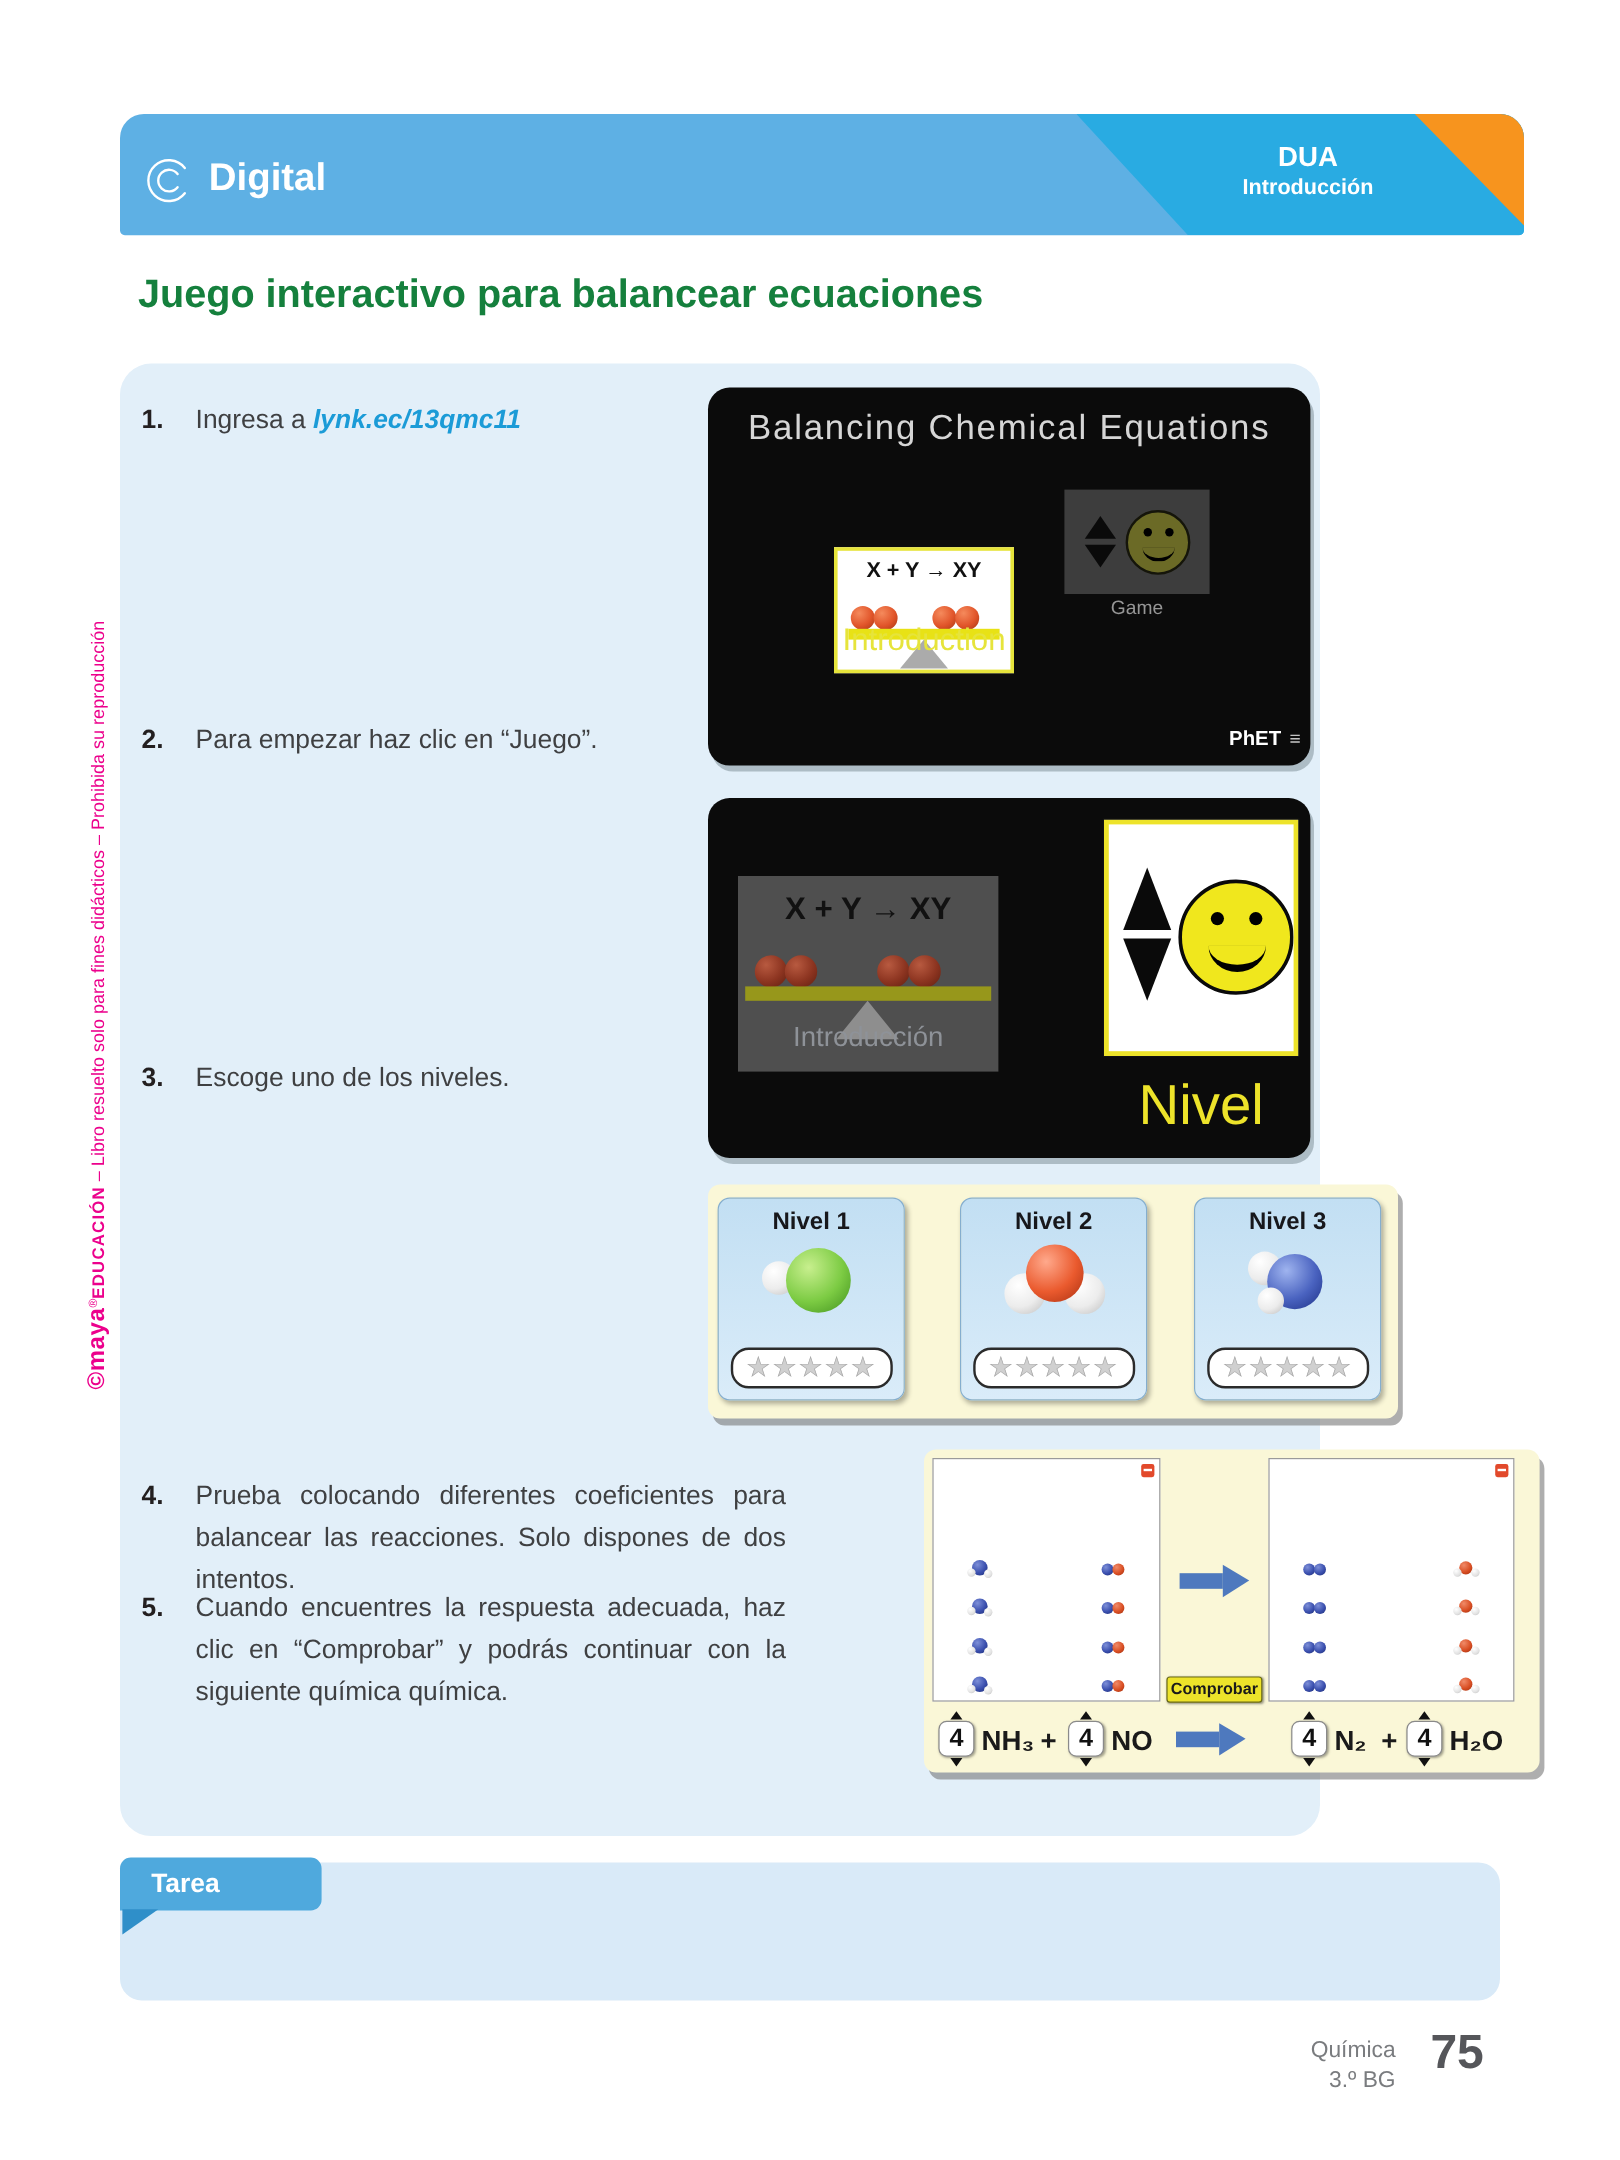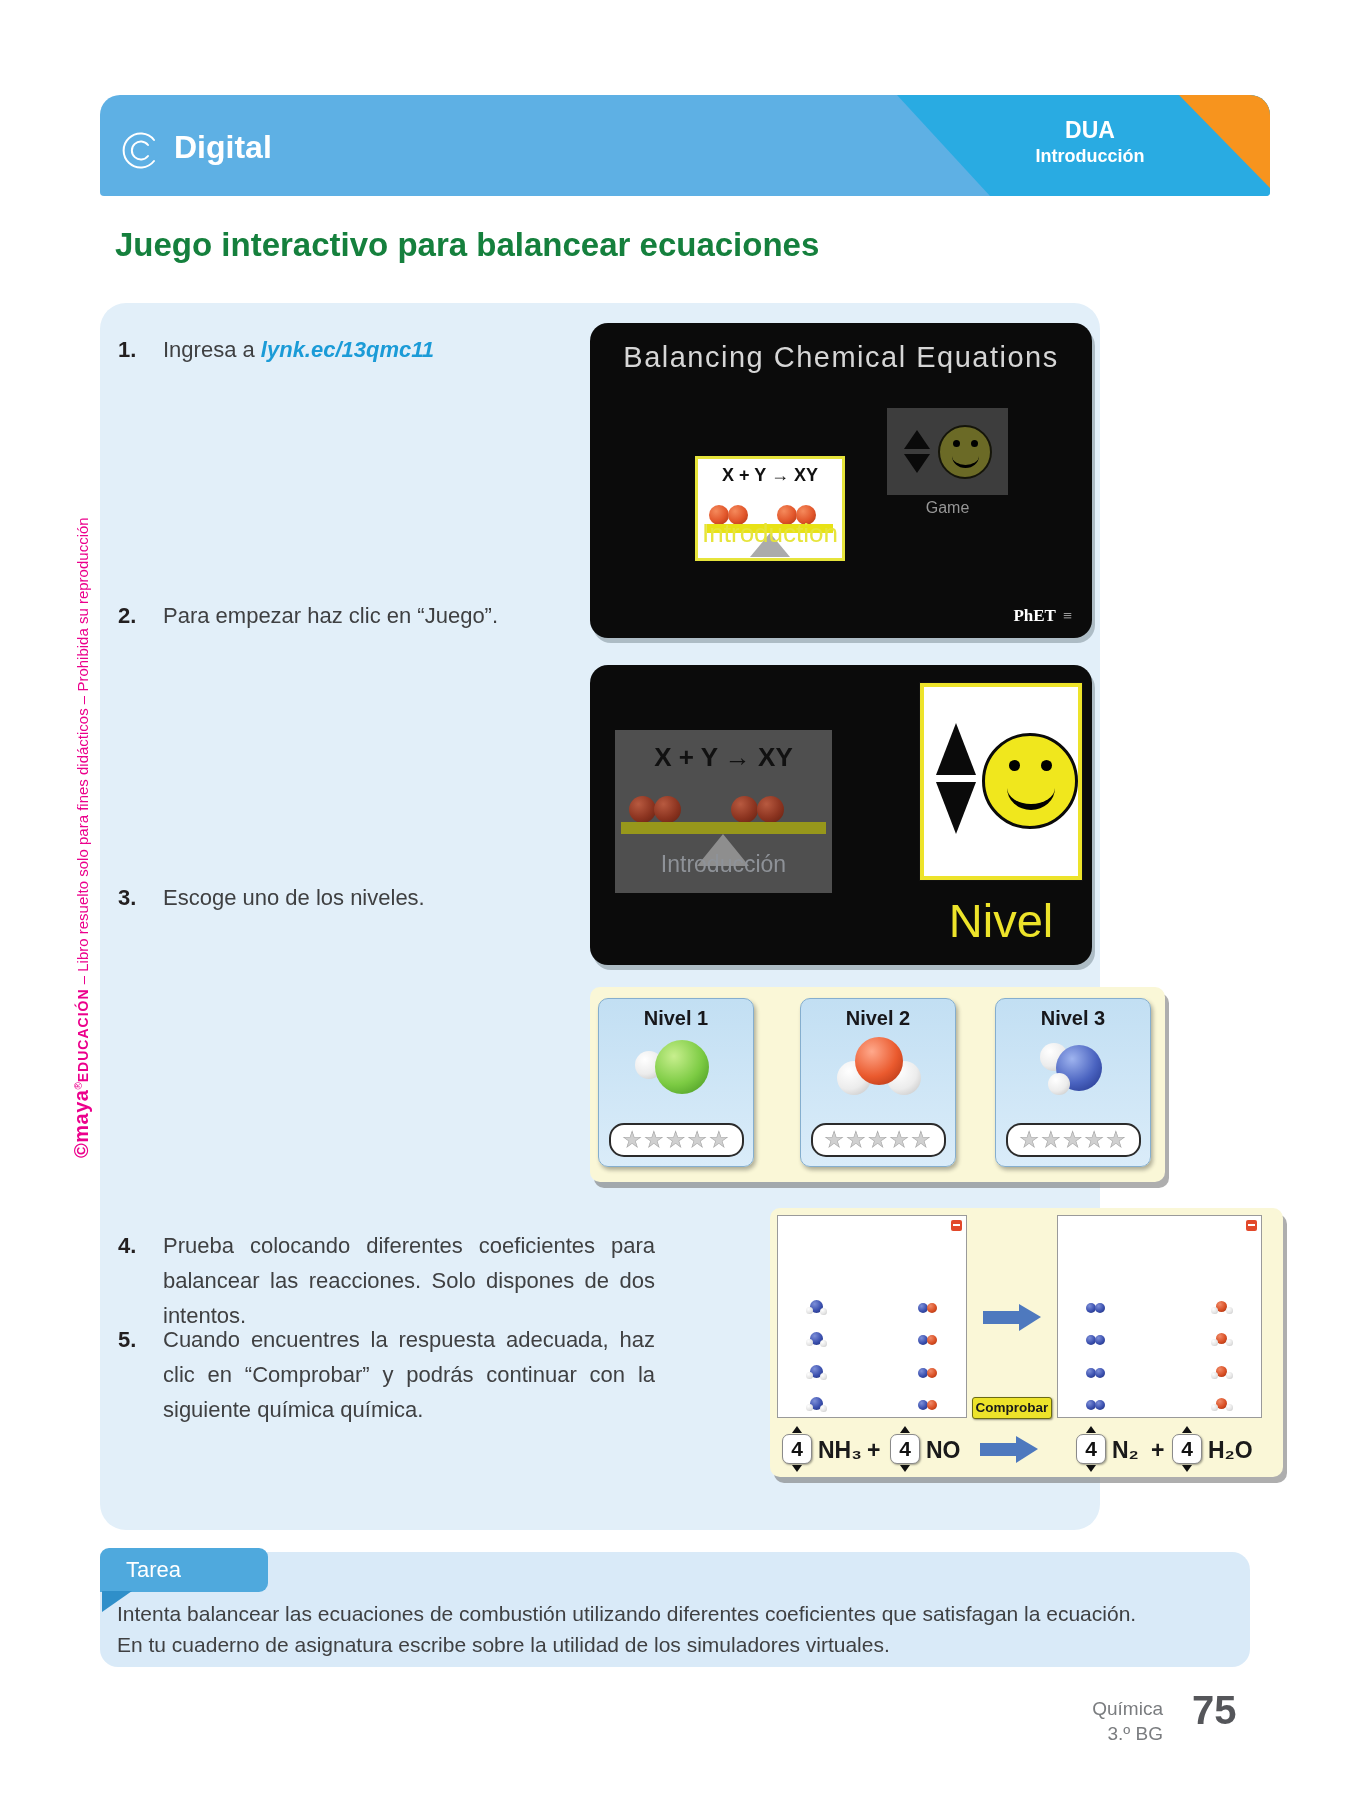--- a/index.html
+++ b/index.html
@@ -58,21 +58,21 @@
   .nav-label { position:absolute; text-align:center; }
 
   .dbl-arrow { display:flex; flex-direction:column; align-items:center; }
   .tri-u, .tri-d { width:0; height:0; }
 
   .smiley { position:absolute; border-radius:50%; }
   .smiley .eye { position:absolute; background:#000; border-radius:50%; }
   .smiley .mouth { position:absolute; border:0 solid #000; border-bottom-style:solid;
     border-radius:0 0 50% 50% / 0 0 100% 100%; }
 
-  .phet { position:absolute; right:20px; bottom:12px; color:#fff; font-size:17px; font-weight:bold;font-family:Liberation Serif, serif; }
+  .phet { position:absolute; right:8px; bottom:12px; color:#fff; font-size:17px; font-weight:bold; }
   .phet .menu { color:#c3c3c3; font-weight:normal; margin-left:7px; font-size:16px; }
 
   
   .cream { position:absolute; background:#FAF7D7; border-radius:10px; box-shadow:4px 6px 0 rgba(120,120,120,.6); }
 
   
   .level-card { position:absolute; width:156px; height:169px;
     background:linear-gradient(#C2DFF3,#DAECF9); border:1px solid #85AECE; border-radius:10px;
     box-shadow:2px 3px 4px rgba(0,0,0,.3); cursor:pointer; }
   .level-label { text-align:center; margin-top:8px; font-size:20px; font-weight:bold; color:#17171B; }
@@ -112,21 +112,21 @@
   .sp-tri-u { width:0; height:0; border-left:5px solid transparent; border-right:5px solid transparent; border-bottom:7px solid #111; margin-bottom:1px; }
   .sp-tri-d { width:0; height:0; border-left:5px solid transparent; border-right:5px solid transparent; border-top:7px solid #111; margin-top:1px; }
   .sp-box { width:30px; height:30px; background:#fff; border:1px solid #8a8a8a; border-radius:7px;
     box-shadow:1px 1px 2px rgba(0,0,0,.35); display:flex; align-items:center; justify-content:center;
     font-size:21px; font-weight:bold; color:#111; }
   .formula { position:absolute; font-family:"Liberation Sans","DejaVu Sans",sans-serif;
     font-size:23px; font-weight:bold; color:#1a1a1a; }
 
   
   .tarea-tab { position:absolute; left:100px; top:1548px; width:168px; height:44px; background:#4FA9DD;
-    border-radius:9px 9px 9px 0; z-index:3; color:#fff; font-size:22px; font-weight:normal;
+    border-radius:9px 9px 9px 0; z-index:3; color:#fff; font-size:22px; font-weight:bold;
     line-height:44px; padding-left:26px; }
   .tarea-tail { position:absolute; left:102px; top:1591px; width:0; height:0;
     border-top:21px solid #2F8FC9; border-right:30px solid transparent; z-index:3; }
   .tarea-box { position:absolute; left:100px; top:1552px; width:1150px; height:115px;
     background:#D9EAF8; border-radius:18px; z-index:1; }
   .tarea-text { position:absolute; left:117px; top:1598px; width:1115px; font-size:21px;
     color:#3F4042; line-height:31px; z-index:2; }
 
   
   .footer-meta { position:absolute; left:1000px; top:1696px; width:163px; text-align:right;
@@ -403,24 +403,20 @@
         <i class="sp-tri-u"></i>
         <span class="sp-box">4</span>
         <i class="sp-tri-d"></i>
       </span>
     <span class="formula" style="left:438px; top:229px;">H₂O</span>
   </div>
 
   <div class="tarea-box"></div>
   <div class="tarea-tab">Tarea</div>
   <div class="tarea-tail"></div>
-  <div class="tarea-text">
-    <div>Intenta balancear las ecuaciones de combustión utilizando diferentes coeficientes que satisfagan la ecuación.</div>
-    <div>En tu cuaderno de asignatura escribe sobre la utilidad de los simuladores virtuales.</div>
-  </div>
 
   <div class="footer-meta">
     <div>Química</div>
     <div>3.º BG</div>
   </div>
   <div class="page-num">75</div>
 
 </div>
 
 </body></html>

